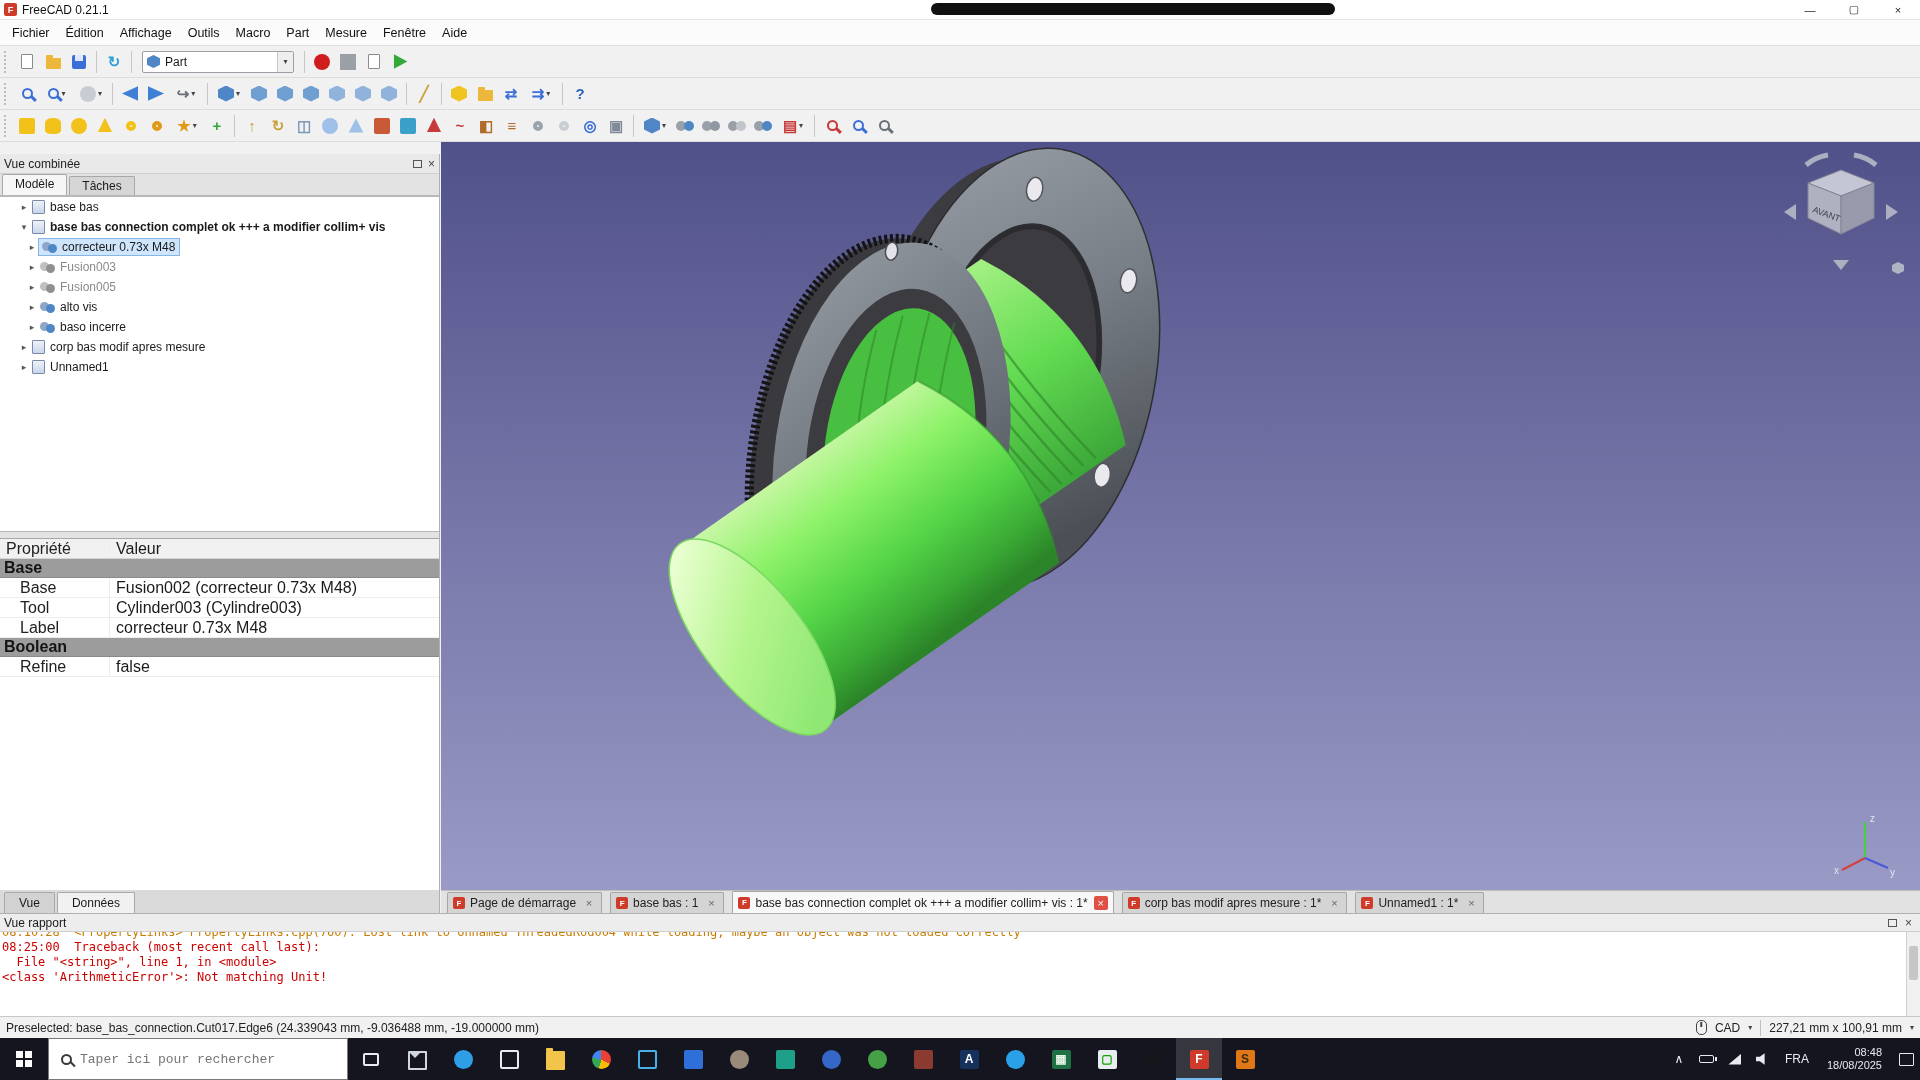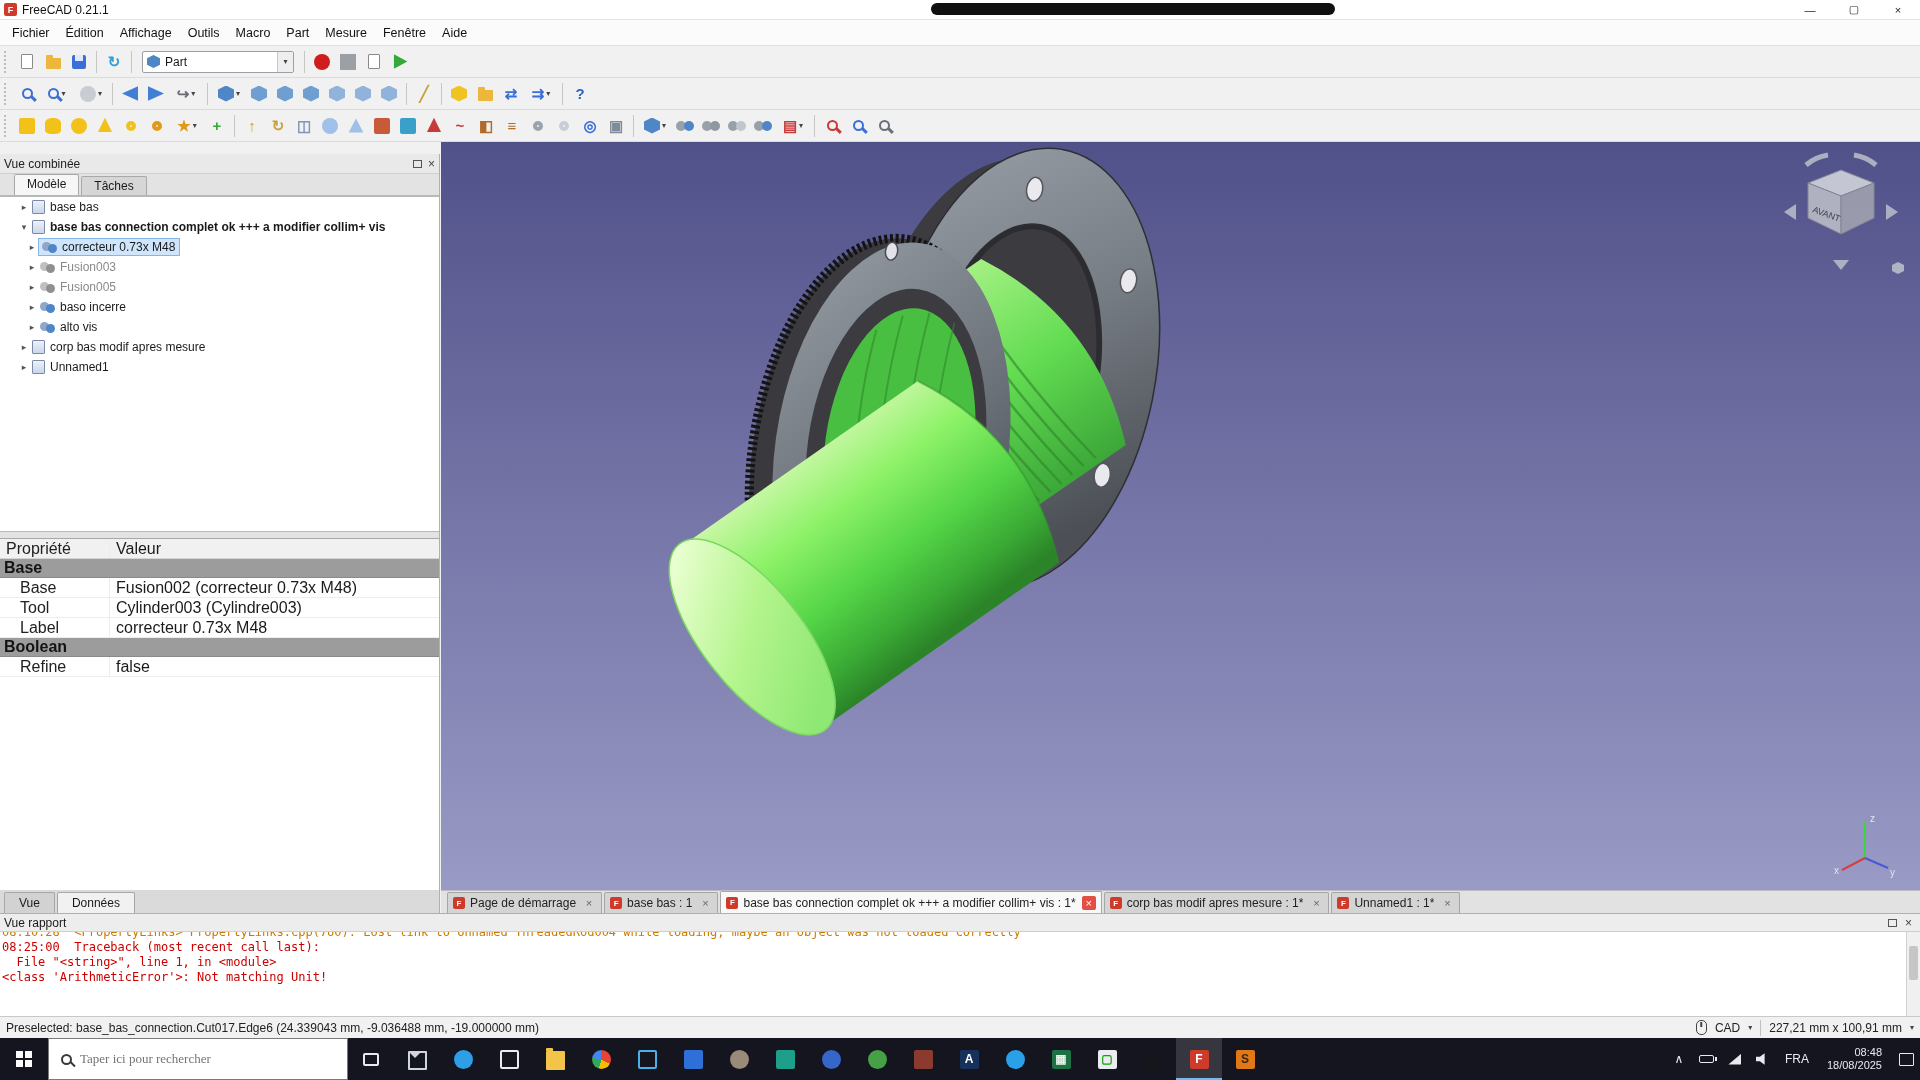--- a/index.html
+++ b/index.html
@@ -59,21 +59,21 @@
 .wbcombo .sh{width:13px;height:13px;margin-right:5px}
 .wbcombo .wbarrow{margin-left:auto;width:16px;height:100%;border-left:1px solid #c8c8c8;display:flex;align-items:center;justify-content:center;font-size:8px;color:#444;background:#eee}
 
 
 .main{position:absolute;left:0;top:142px;right:0;height:771px;background:#f1f1f1}
 .leftpanel{position:absolute;left:0;top:12px;width:440px;bottom:0;background:#f1f1f1;border-right:1px solid #b0b0b0}
 .lp-head{height:20px;background:#e9e9e9;border-bottom:1px solid #cfcfcf;display:flex;align-items:center;padding:0 4px;font-size:12px;color:#222}
 .lp-btns{margin-left:auto;display:flex;gap:6px;align-items:center}
 .btn-float{width:9px;height:8px;border:1.5px solid #555}
 .btn-x::after{content:"\00D7";font-size:12px;color:#444}
-.lp-tabs{height:22px;display:flex;align-items:flex-end;padding-left:14px;background:#e3e3e3;border-bottom:1px solid #b8b8b8}
+.lp-tabs{height:22px;display:flex;align-items:flex-end;padding-left:2px;background:#e3e3e3;border-bottom:1px solid #b8b8b8}
 .lp-tab{padding:2px 12px;border:1px solid #a8a8a8;border-bottom:none;background:#d6d6d6;margin-right:2px;border-radius:2px 2px 0 0;font-size:12px}
 .lp-tab.active{background:#f6f6f6;height:21px}
 .tree{position:absolute;left:0;right:0;top:42px;height:336px;background:#fff;border:1px solid #b8b8b8;border-left:none;border-right:none;overflow:hidden}
 .trow{display:flex;align-items:center;height:20px;font-size:12px}
 .lvl0{padding-left:18px}.lvl1{padding-left:26px}
 .exp{width:12px;color:#555;font-size:9px;text-align:center;flex:none}
 .exp.closed::before{content:"▸"}
 .exp.open::before{content:"▾"}
 .dicon{width:13px;height:14px;background:linear-gradient(#eef2f8,#c9d6ea);border:1px solid #7a8aa8;border-radius:1px;margin:0 5px 0 2px;flex:none}
 .ficon{width:16px;height:15px;position:relative;margin:0 4px 0 2px;flex:none}
@@ -100,21 +100,21 @@
 
 .rightarea{position:absolute;left:441px;right:0;top:0;bottom:0}
 .viewport{position:absolute;left:0;right:0;top:0;bottom:23px;overflow:hidden}
 .scene{width:100%;height:100%;display:block}
 .navcube{position:absolute;right:14px;top:6px;width:130px;height:130px}
 .minicube{position:absolute;right:2px;bottom:4px;width:12px;height:12px;background:#b8bcc8;clip-path:polygon(50% 0,100% 25%,100% 75%,50% 100%,0 75%,0 25%);opacity:.9}
 .axiswidget{position:absolute;right:20px;bottom:12px;width:70px;height:70px}
 
 
 .doctabs{position:absolute;left:0;right:0;bottom:0;height:23px;background:#e2e2e2;border-top:1px solid #bdbdbd;display:flex;align-items:flex-end;padding-left:6px;overflow:hidden}
-.doctab{display:flex;align-items:center;height:21px;max-width:420px;background:#d4d4d4;border:1px solid #a6a6a6;border-bottom:none;border-radius:2px 2px 0 0;margin-right:2px;padding:0 5px;min-width:0}
+.doctab{display:flex;align-items:center;height:21px;max-width:420px;background:#d4d4d4;border:1px solid #a6a6a6;border-bottom:none;border-radius:2px 2px 0 0;margin-right:8px;padding:0 5px;min-width:0}
 .doctab.active{background:#f8f8f8;height:22px}
 .fcdot{width:12px;height:12px;background:#cf3b2a;border-radius:2px;margin-right:5px;flex:none;position:relative}
 .fcdot::after{content:"F";position:absolute;inset:0;color:#fff;font-size:8px;font-weight:bold;display:flex;align-items:center;justify-content:center}
 .dtlabel{white-space:nowrap;overflow:hidden;text-overflow:clip;font-size:12px;color:#222}
 .dtclose{width:14px;height:14px;margin-left:6px;flex:none;display:flex;align-items:center;justify-content:center;color:#666;font-size:11px}
 .dtclose::after{content:"\00D7"}
 .dtclose.hot{background:#e05044;color:#fff;border-radius:2px}
 
 
 .report{position:absolute;left:0;top:913px;right:0;height:103px;background:#fff;border-top:1px solid #b0b0b0}
@@ -134,21 +134,21 @@
 .ddv{font-size:8px;color:#444}
 
 
 .taskbar{position:absolute;left:0;top:1038px;right:0;height:42px;background:#14151f;display:flex;align-items:center}
 .startbtn{width:48px;height:42px;display:flex;align-items:center;justify-content:center}
 .winlogo{display:grid;grid-template-columns:7px 7px;grid-template-rows:7px 7px;gap:2px}
 .winlogo span{background:#fdfdfd}
 .searchbox{width:300px;height:42px;background:#ffffff;border:1px solid #7a7a7a;display:flex;align-items:center}
 .smag{width:11px;height:11px;border:2px solid #3a3a3a;border-radius:50%;position:relative;margin:0 8px 0 12px;flex:none}
 .smag::after{content:"";position:absolute;width:7px;height:2px;background:#3a3a3a;transform:rotate(45deg);right:-6px;bottom:-2px}
-.searchbox input{border:none;outline:none;background:transparent;font-size:13px;color:#444;width:250px;font-family:Liberation Serif, serif}
+.searchbox input{border:none;outline:none;background:transparent;font-size:13px;color:#444;width:250px;font-family:Liberation Mono, monospace}
 .tviewbtn{width:46px;height:42px;display:flex;align-items:center;justify-content:center}
 .tview{width:16px;height:13px;border:2px solid #e8eaf0;border-radius:2px}
 .tbapps{display:flex;align-items:center;height:42px}
 .tbicon{width:46px;height:42px;display:flex;align-items:center;justify-content:center}
 .tbicon .sh{width:19px;height:19px;font-size:12px}
 .tbicon.active{background:rgba(255,255,255,.14);box-shadow:inset 0 -2px 0 #76b9ed}
 .tray{margin-left:auto;display:flex;align-items:center;height:42px;color:#e8eaf0}
 .trayic{width:28px;height:42px;display:flex;align-items:center;justify-content:center;position:relative}
 .chev::after{content:"∧";font-size:12px;color:#e8eaf0}
 .battery{width:15px;height:8px;border:1.5px solid #e8eaf0;border-radius:2px;position:relative}
@@ -437,26 +437,26 @@
           <span class="tlabel">Fusion003</span>
         </div>
         <div class="trow lvl1 gray">
           <span class="exp closed"></span>
           <span class="ficon gray"></span>
           <span class="tlabel">Fusion005</span>
         </div>
         <div class="trow lvl1">
           <span class="exp closed"></span>
           <span class="ficon"></span>
-          <span class="tlabel">baso incerre</span>
+          <span class="tlabel">alto vis</span>
         </div>
         <div class="trow lvl1">
           <span class="exp closed"></span>
           <span class="ficon"></span>
-          <span class="tlabel">alto vis</span>
+          <span class="tlabel">baso incerre</span>
         </div>
         <div class="trow lvl0">
           <span class="exp closed"></span>
           <span class="dicon"></span>
           <span class="tlabel">corp bas modif apres mesure</span>
         </div>
         <div class="trow lvl0">
           <span class="exp closed"></span>
           <span class="dicon"></span>
           <span class="tlabel">Unnamed1</span>

